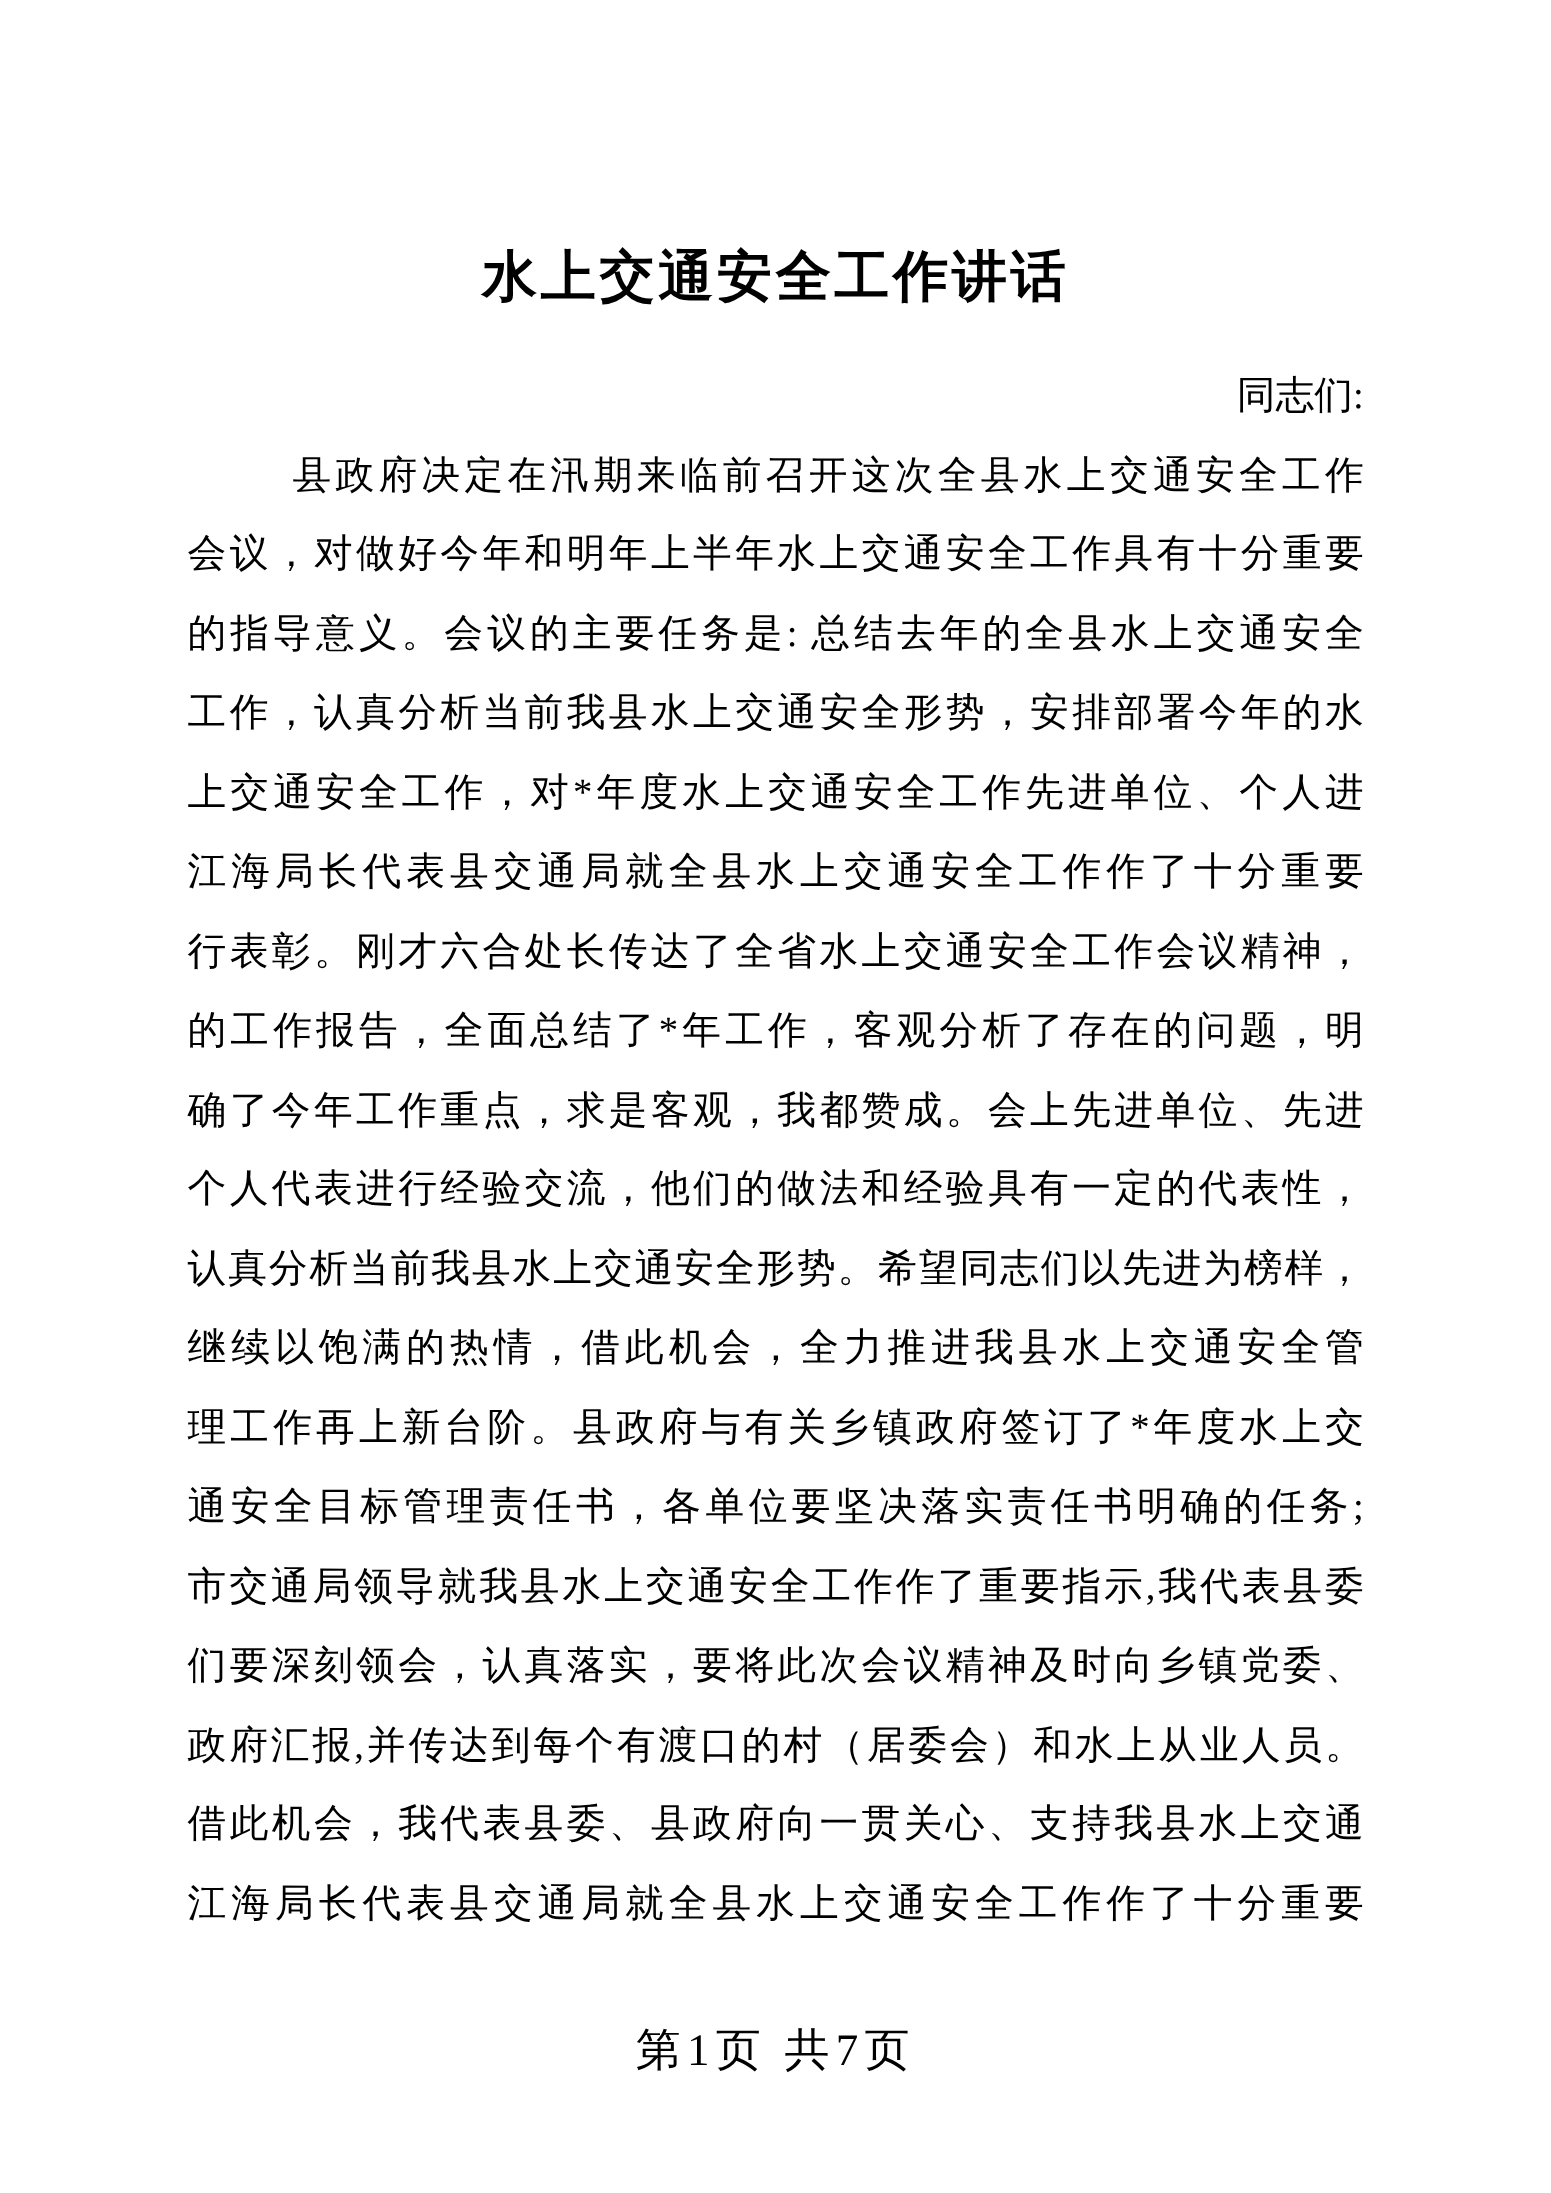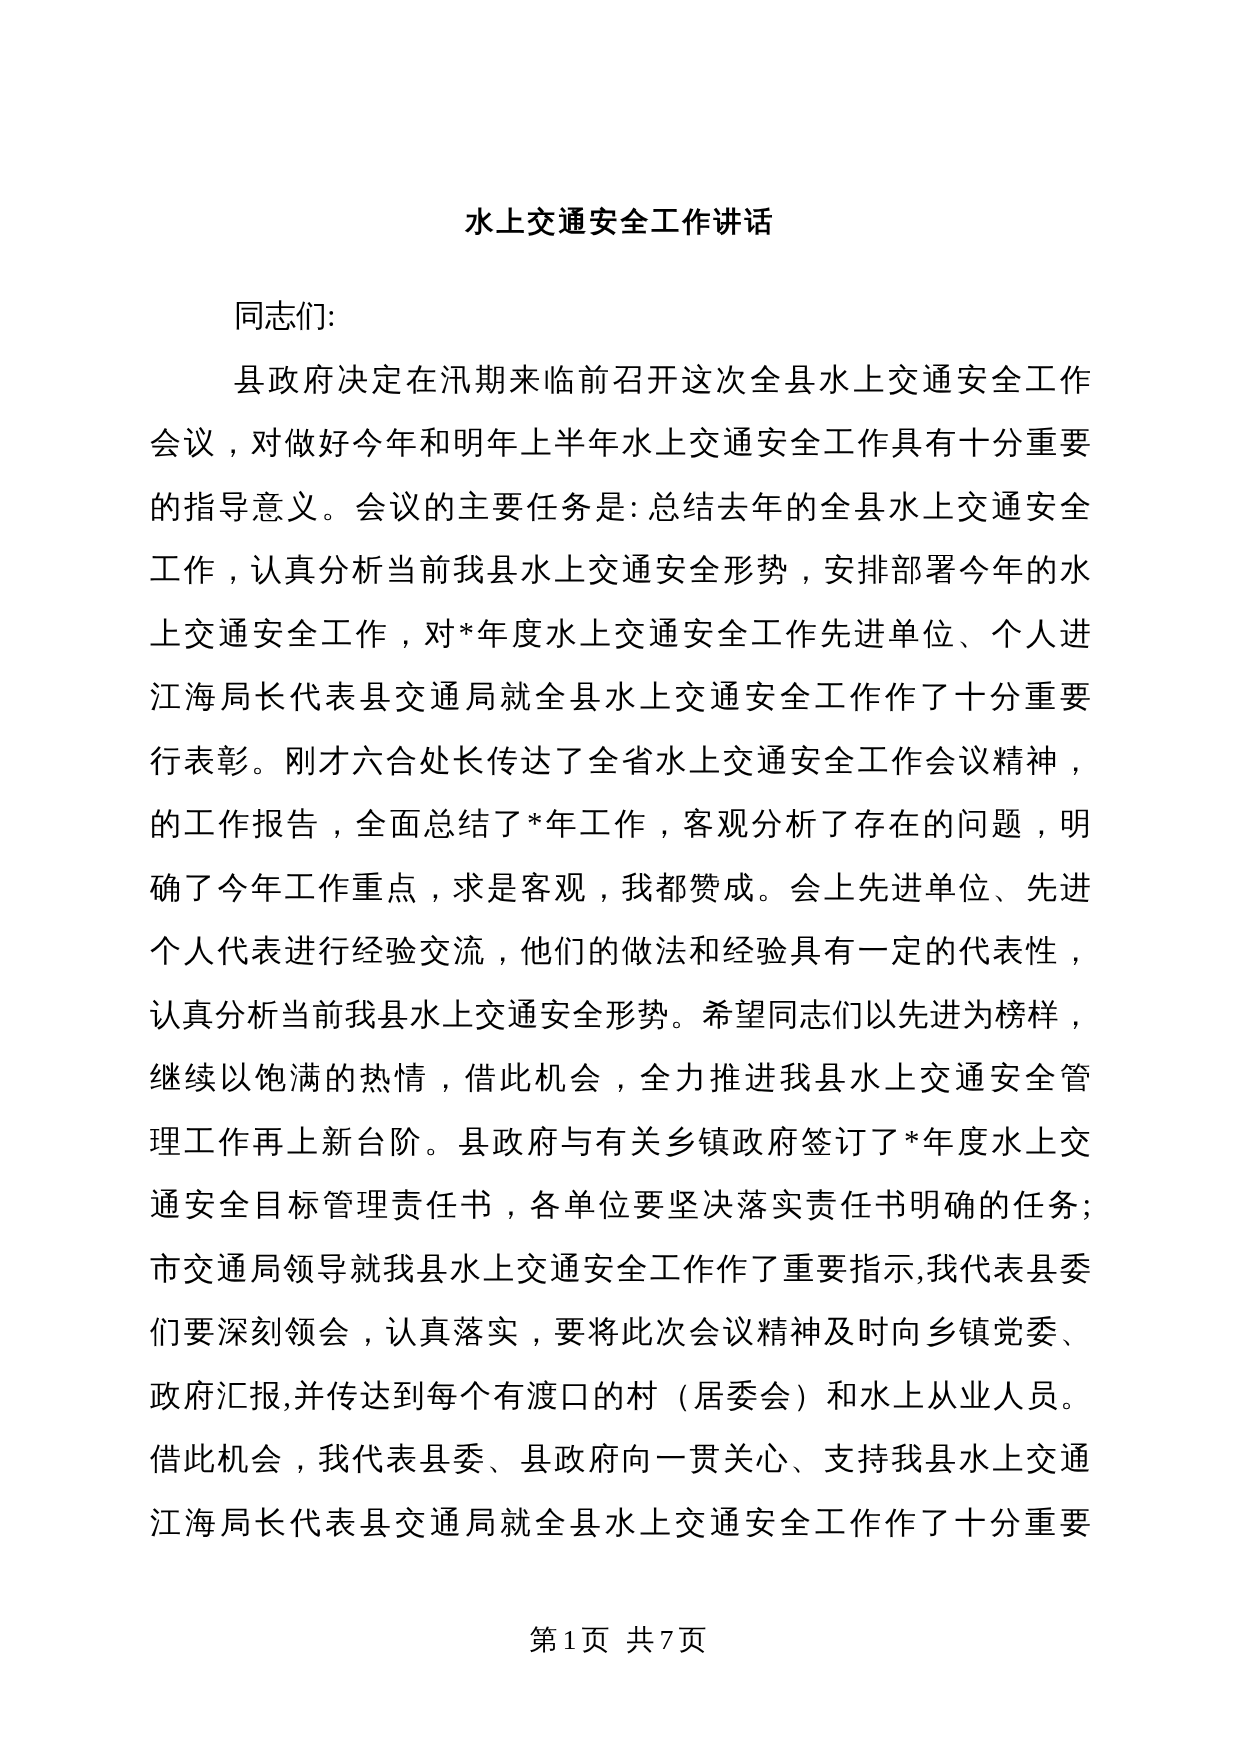--- a/index.html
+++ b/index.html
@@ -16,57 +16,57 @@
     font-family: "Liberation Serif", "DejaVu Serif", serif;
     overflow: hidden;
   }
   .doc-title {
     position: absolute;
     top: 192px;
     left: 0;
     right: 0;
     margin: 0;
     text-align: center;
-    font-size: 28px;
+    font-size: 44px;
     line-height: 60px;
     font-weight: bold;
     letter-spacing: 3px;
     color: #000000;
     font-family: "Liberation Serif", "DejaVu Serif", serif;
   }
   .content {
     position: absolute;
     top: 284px;
     left: 150px;
     width: 941px;
   }
   .line {
     height: 63.5px;
     line-height: 63.5px;
     font-size: 31px;
     color: #000000;
-    text-align: left;
+    text-align: right;
     white-space: nowrap;
     overflow: visible;
   }
   .line.j {
     white-space: normal;
     text-align: justify;
     text-align-last: justify;
   }
   .line.ind {
     text-indent: 84px;
   }
   .footer {
     position: absolute;
     top: 1620px;
     left: 0;
     right: 0;
     text-align: center;
-    font-size: 28px;
+    font-size: 36px;
     line-height: 40px;
     letter-spacing: 5px;
     color: #000000;
   }
 </style>
 </head>
 <body>
 
 <div class="page">
   <h1 class="doc-title">水上交通安全工作讲话</h1>

